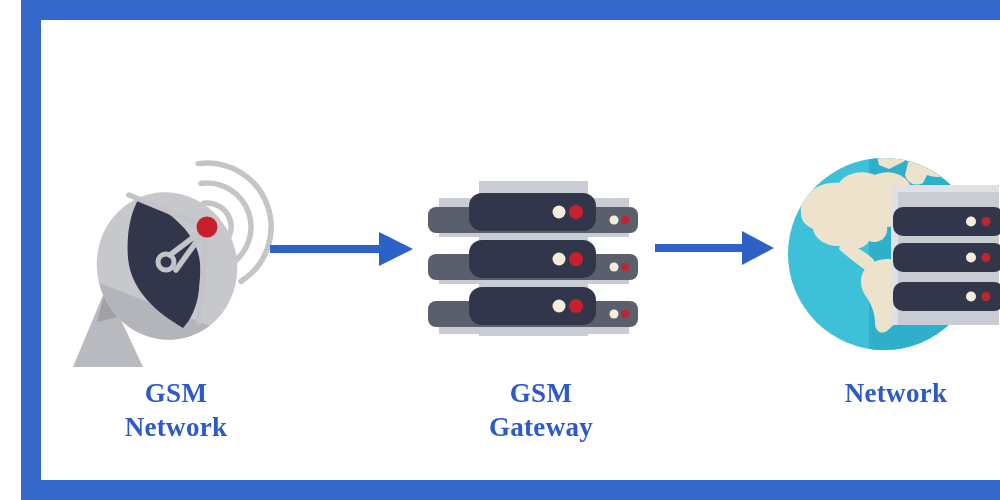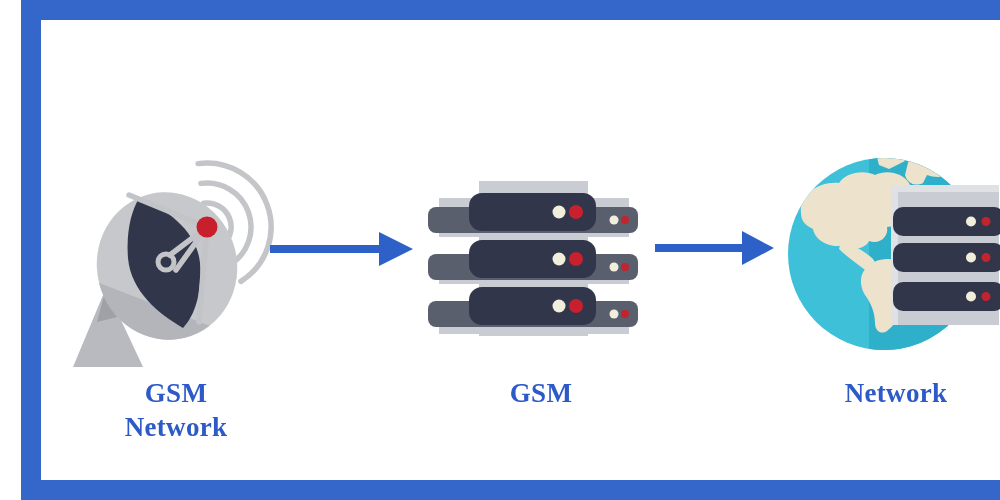--- a/index.html
+++ b/index.html
@@ -162,19 +162,20 @@
     </svg>
   </div>
 
   <div class="node-label" style="left:15px; top:356px;">
     <div>GSM</div>
     <div>Network</div>
   </div>
 
   <div class="node-label" style="left:380px; top:356px;">
     <div>GSM</div>
+    <div>Gateway</div>
   </div>
 
   <div class="node-label" style="left:735px; top:356px;">
     <div>Network</div>
   </div>
 
 </div>
 
 </body></html>

